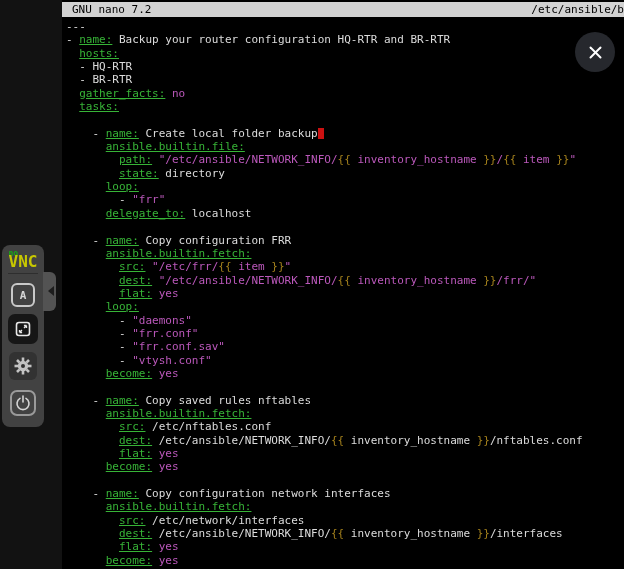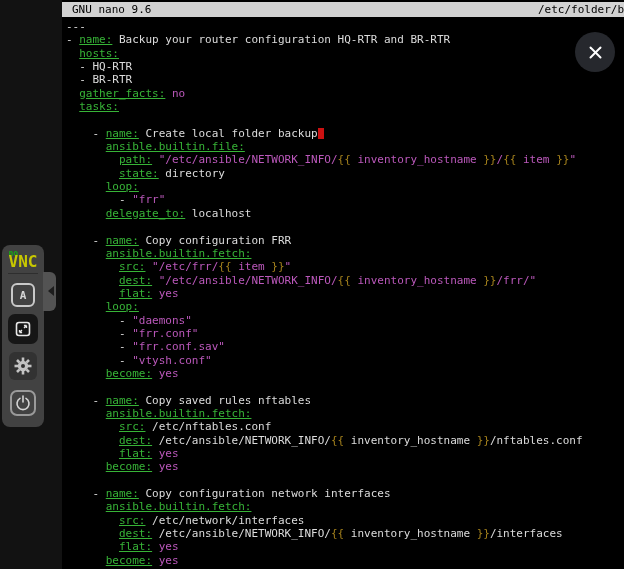--- a/index.html
+++ b/index.html
@@ -103,22 +103,22 @@
       </button>
     </div>
 
     <button class="handle">
       <span class="handle-arrow"></span>
     </button>
   </aside>
 
   <main class="terminal">
     <header class="nano-titlebar">
-      <span class="title">GNU nano 9.6</span>
-      <span class="path">/etc/folder/b</span>
+      <span class="title">GNU nano 7.2</span>
+      <span class="path">/etc/ansible/b</span>
     </header>
     <div class="editor" id="editor"><div class="ed-line"><span class="t-plain">---</span></div><div class="ed-line"><span class="t-plain">- </span><span class="t-key">name:</span><span class="t-plain"> Backup your router configuration HQ-RTR and BR-RTR</span></div><div class="ed-line"><span class="t-plain">  </span><span class="t-key">hosts:</span></div><div class="ed-line"><span class="t-plain">  - HQ-RTR</span></div><div class="ed-line"><span class="t-plain">  - BR-RTR</span></div><div class="ed-line"><span class="t-plain">  </span><span class="t-key">gather_facts:</span><span class="t-plain"> </span><span class="t-str">no</span></div><div class="ed-line"><span class="t-plain">  </span><span class="t-key">tasks:</span></div><div class="ed-line"> </div><div class="ed-line"><span class="t-plain">    - </span><span class="t-key">name:</span><span class="t-plain"> Create local folder backup</span><span class="t-cursor"></span></div><div class="ed-line"><span class="t-plain">      </span><span class="t-key">ansible.builtin.file:</span></div><div class="ed-line"><span class="t-plain">        </span><span class="t-key">path:</span><span class="t-plain"> </span><span class="t-str">"/etc/ansible/NETWORK_INFO/</span><span class="t-jinja">{{</span><span class="t-str"> inventory_hostname </span><span class="t-jinja">}}</span><span class="t-str">/</span><span class="t-jinja">{{</span><span class="t-str"> item </span><span class="t-jinja">}}</span><span class="t-str">"</span></div><div class="ed-line"><span class="t-plain">        </span><span class="t-key">state:</span><span class="t-plain"> directory</span></div><div class="ed-line"><span class="t-plain">      </span><span class="t-key">loop:</span></div><div class="ed-line"><span class="t-plain">        - </span><span class="t-str">"frr"</span></div><div class="ed-line"><span class="t-plain">      </span><span class="t-key">delegate_to:</span><span class="t-plain"> localhost</span></div><div class="ed-line"> </div><div class="ed-line"><span class="t-plain">    - </span><span class="t-key">name:</span><span class="t-plain"> Copy configuration FRR</span></div><div class="ed-line"><span class="t-plain">      </span><span class="t-key">ansible.builtin.fetch:</span></div><div class="ed-line"><span class="t-plain">        </span><span class="t-key">src:</span><span class="t-plain"> </span><span class="t-str">"/etc/frr/</span><span class="t-jinja">{{</span><span class="t-str"> item </span><span class="t-jinja">}}</span><span class="t-str">"</span></div><div class="ed-line"><span class="t-plain">        </span><span class="t-key">dest:</span><span class="t-plain"> </span><span class="t-str">"/etc/ansible/NETWORK_INFO/</span><span class="t-jinja">{{</span><span class="t-str"> inventory_hostname </span><span class="t-jinja">}}</span><span class="t-str">/frr/"</span></div><div class="ed-line"><span class="t-plain">        </span><span class="t-key">flat:</span><span class="t-plain"> </span><span class="t-str">yes</span></div><div class="ed-line"><span class="t-plain">      </span><span class="t-key">loop:</span></div><div class="ed-line"><span class="t-plain">        - </span><span class="t-str">"daemons"</span></div><div class="ed-line"><span class="t-plain">        - </span><span class="t-str">"frr.conf"</span></div><div class="ed-line"><span class="t-plain">        - </span><span class="t-str">"frr.conf.sav"</span></div><div class="ed-line"><span class="t-plain">        - </span><span class="t-str">"vtysh.conf"</span></div><div class="ed-line"><span class="t-plain">      </span><span class="t-key">become:</span><span class="t-plain"> </span><span class="t-str">yes</span></div><div class="ed-line"> </div><div class="ed-line"><span class="t-plain">    - </span><span class="t-key">name:</span><span class="t-plain"> Copy saved rules nftables</span></div><div class="ed-line"><span class="t-plain">      </span><span class="t-key">ansible.builtin.fetch:</span></div><div class="ed-line"><span class="t-plain">        </span><span class="t-key">src:</span><span class="t-plain"> /etc/nftables.conf</span></div><div class="ed-line"><span class="t-plain">        </span><span class="t-key">dest:</span><span class="t-plain"> /etc/ansible/NETWORK_INFO/</span><span class="t-jinja">{{</span><span class="t-plain"> inventory_hostname </span><span class="t-jinja">}}</span><span class="t-plain">/nftables.conf</span></div><div class="ed-line"><span class="t-plain">        </span><span class="t-key">flat:</span><span class="t-plain"> </span><span class="t-str">yes</span></div><div class="ed-line"><span class="t-plain">      </span><span class="t-key">become:</span><span class="t-plain"> </span><span class="t-str">yes</span></div><div class="ed-line"> </div><div class="ed-line"><span class="t-plain">    - </span><span class="t-key">name:</span><span class="t-plain"> Copy configuration network interfaces</span></div><div class="ed-line"><span class="t-plain">      </span><span class="t-key">ansible.builtin.fetch:</span></div><div class="ed-line"><span class="t-plain">        </span><span class="t-key">src:</span><span class="t-plain"> /etc/network/interfaces</span></div><div class="ed-line"><span class="t-plain">        </span><span class="t-key">dest:</span><span class="t-plain"> /etc/ansible/NETWORK_INFO/</span><span class="t-jinja">{{</span><span class="t-plain"> inventory_hostname </span><span class="t-jinja">}}</span><span class="t-plain">/interfaces</span></div><div class="ed-line"><span class="t-plain">        </span><span class="t-key">flat:</span><span class="t-plain"> </span><span class="t-str">yes</span></div><div class="ed-line"><span class="t-plain">      </span><span class="t-key">become:</span><span class="t-plain"> </span><span class="t-str">yes</span></div></div>
   </main>
 
   <button class="close-btn">
     <svg width="15" height="15" viewBox="0 0 15 15">
       <line x1="2.5" y1="2.5" x2="12.5" y2="12.5" stroke="#ffffff" stroke-width="2" stroke-linecap="round"></line>
       <line x1="12.5" y1="2.5" x2="2.5" y2="12.5" stroke="#ffffff" stroke-width="2" stroke-linecap="round"></line>
     </svg>
   </button>

